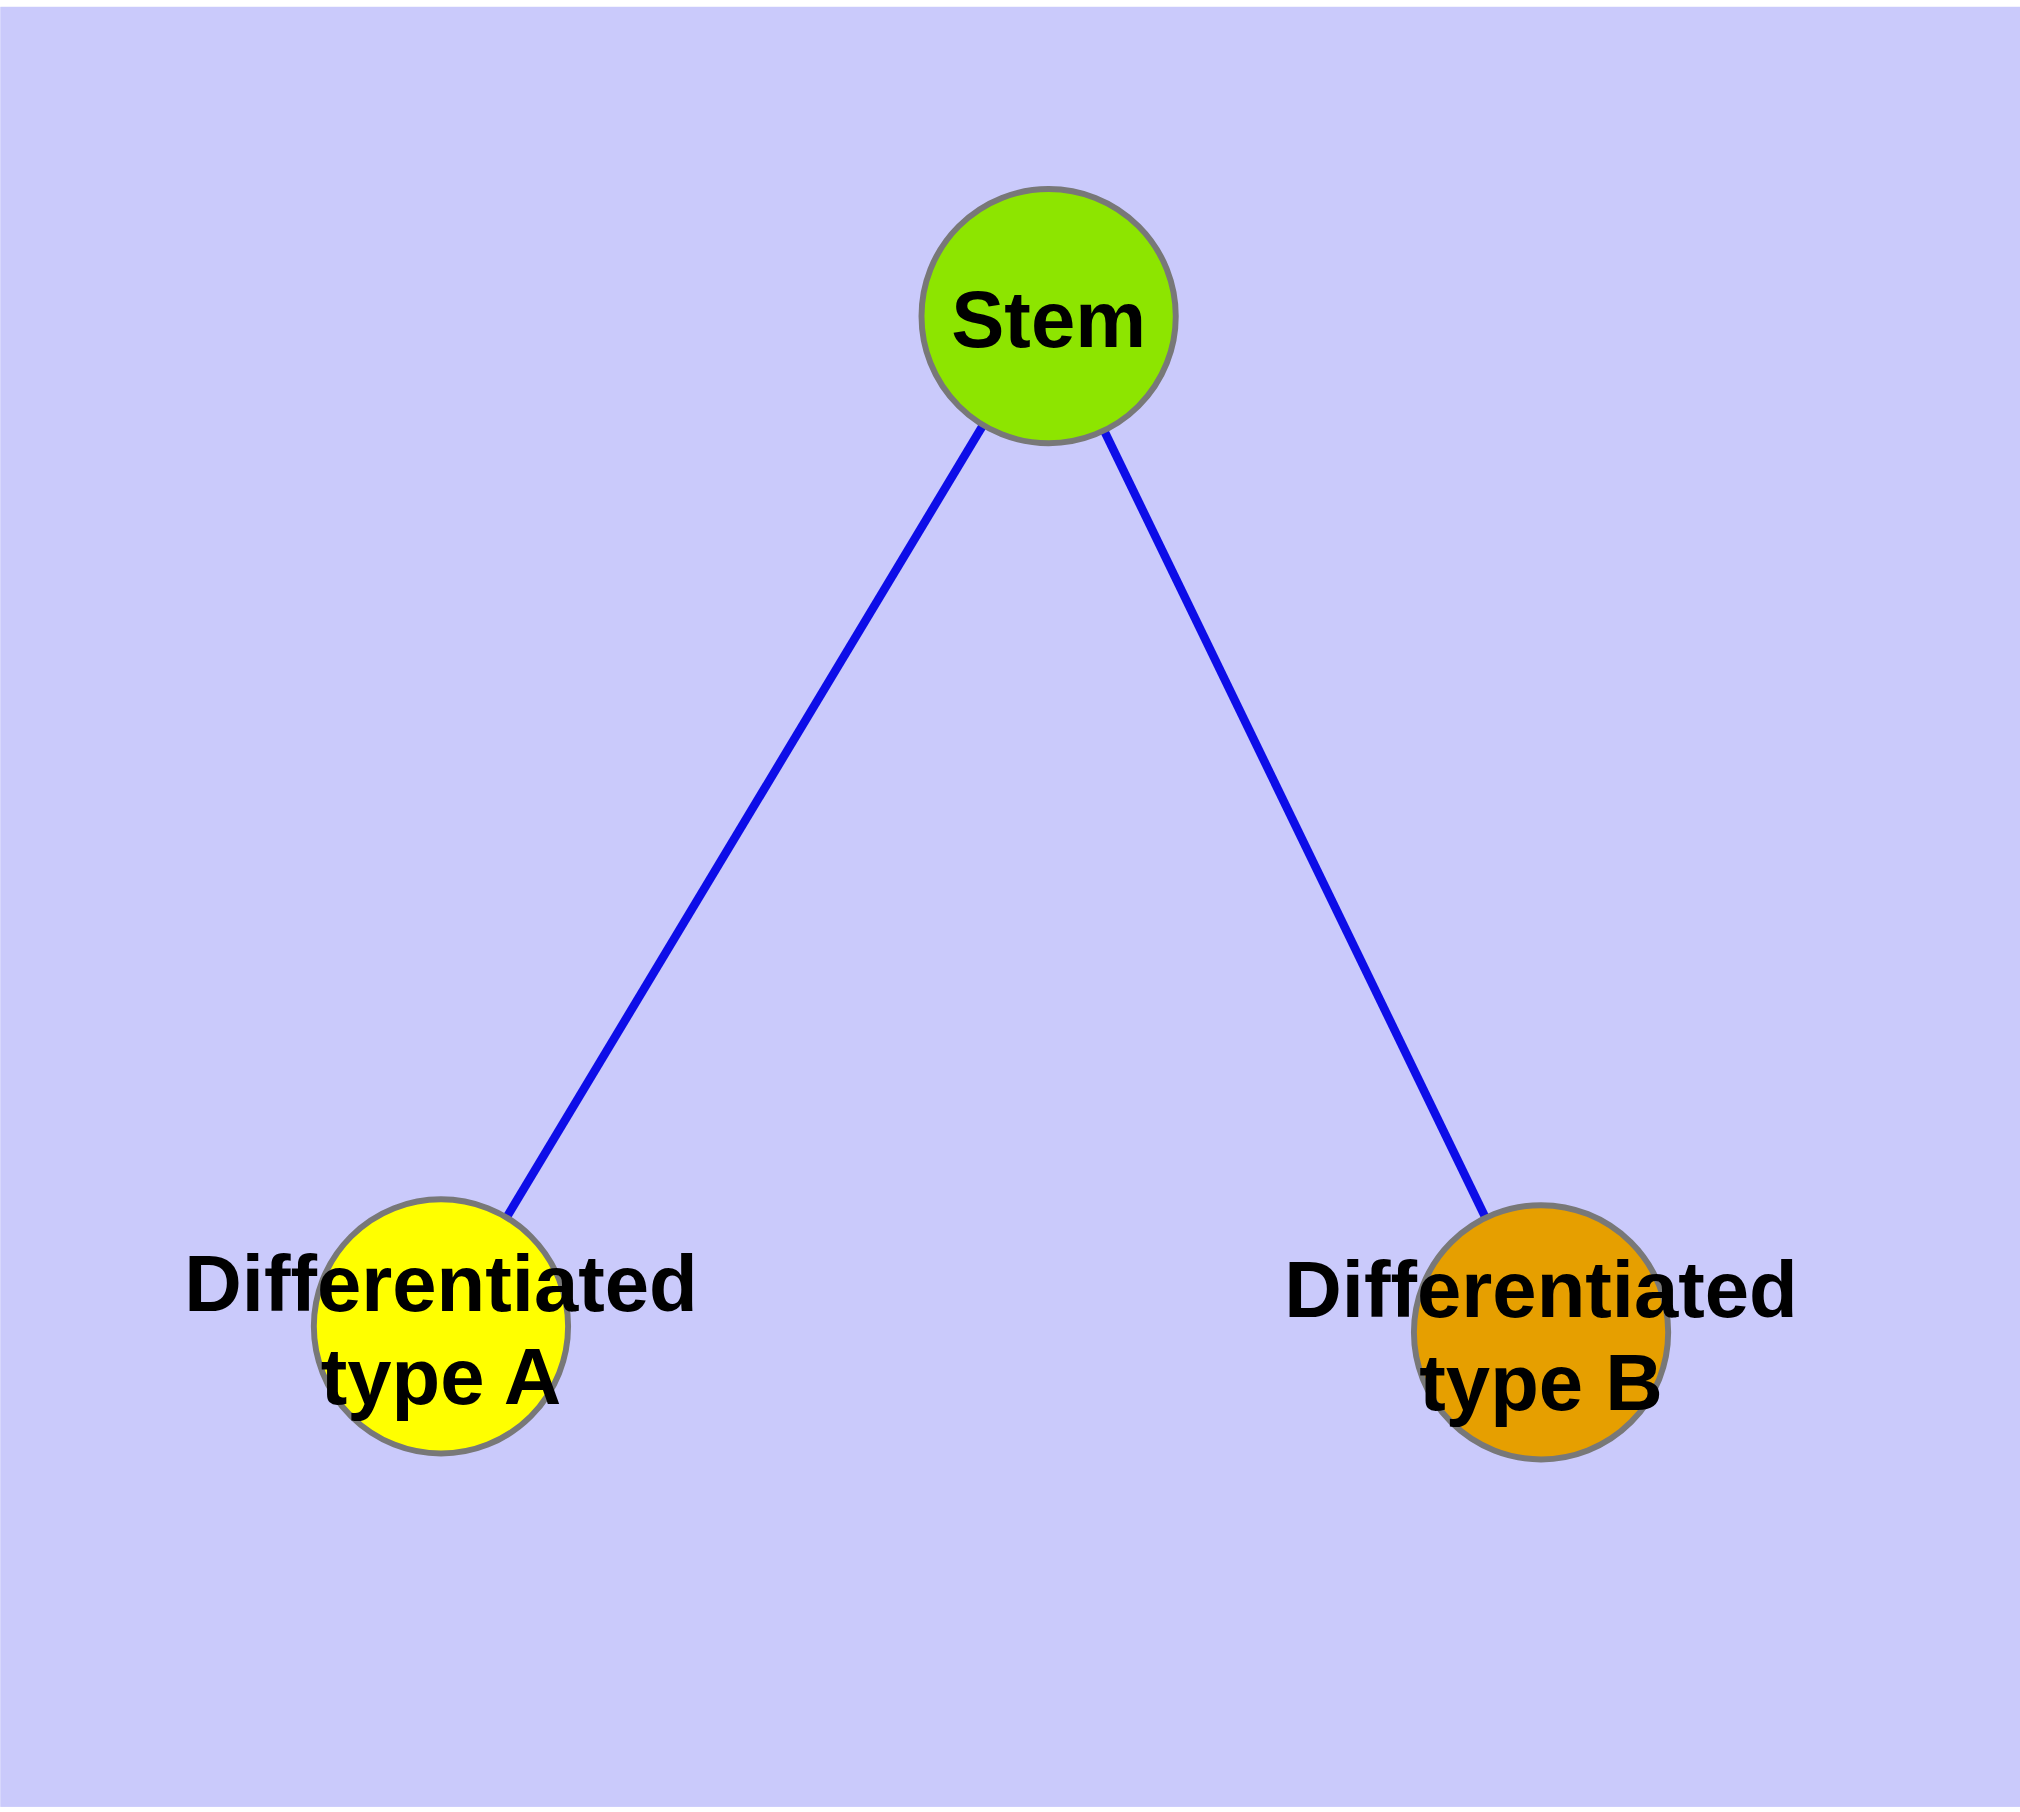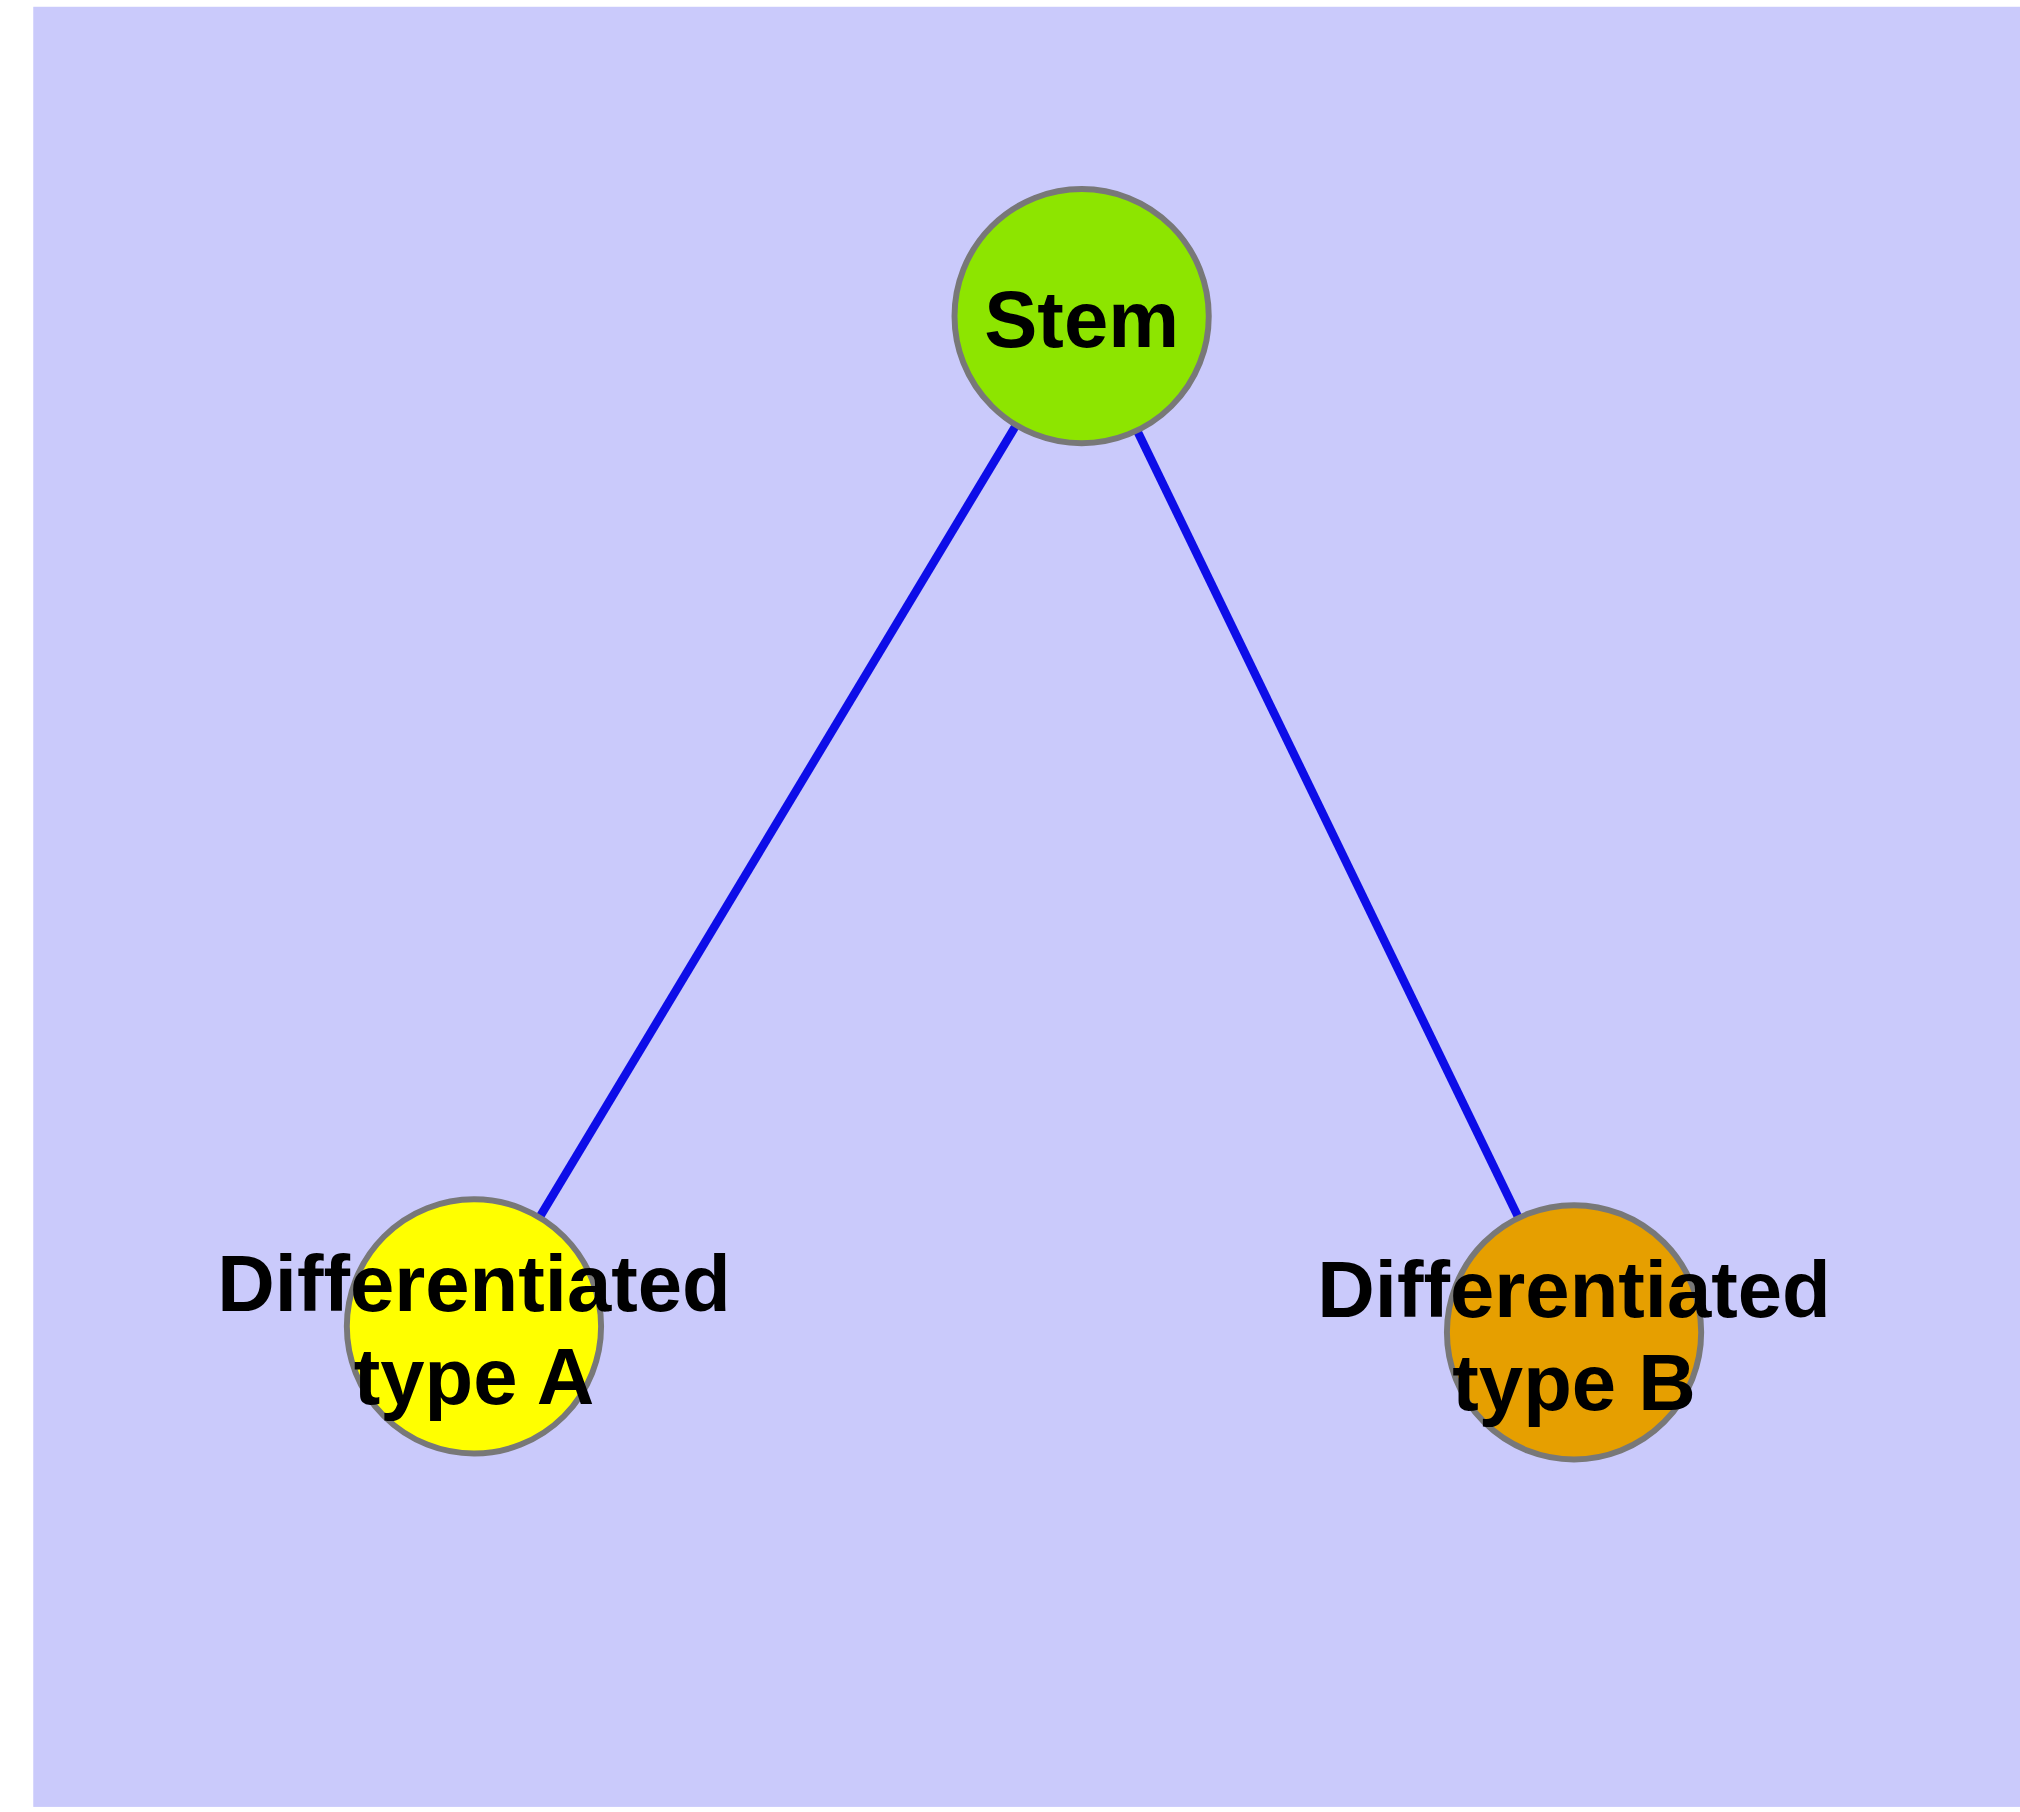--- a/index.html
+++ b/index.html
@@ -7,21 +7,20 @@
     padding: 0;
     width: 2021px;
     height: 1812px;
     overflow: hidden;
     font-family: "Liberation Sans", sans-serif;
   }
   #stage {
     position: relative;
     width: 1767px;
     height: 1812px;
-    margin-left: 33px;
   }
   #diagram-svg {
     display: block;
     width: 2021px;
     height: 1812px;
   }
   .node-label {
     font-family: "Liberation Sans", sans-serif;
     font-weight: bold;
     font-size: 94px;

